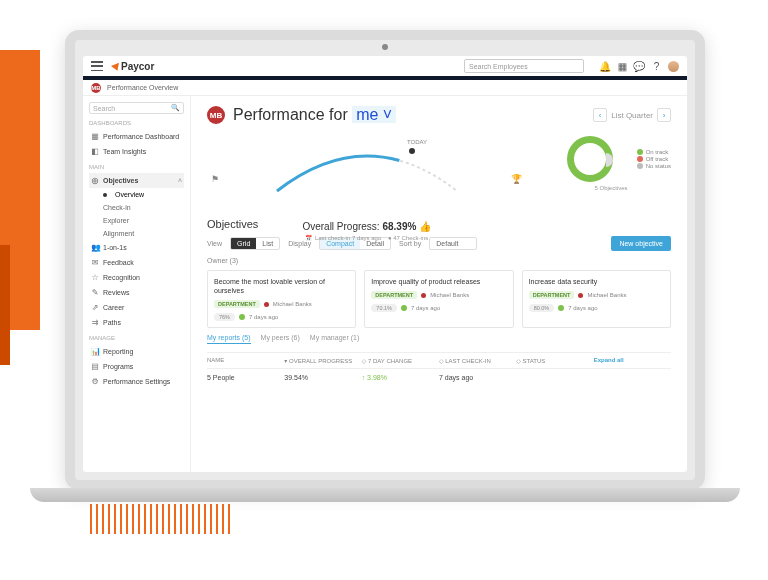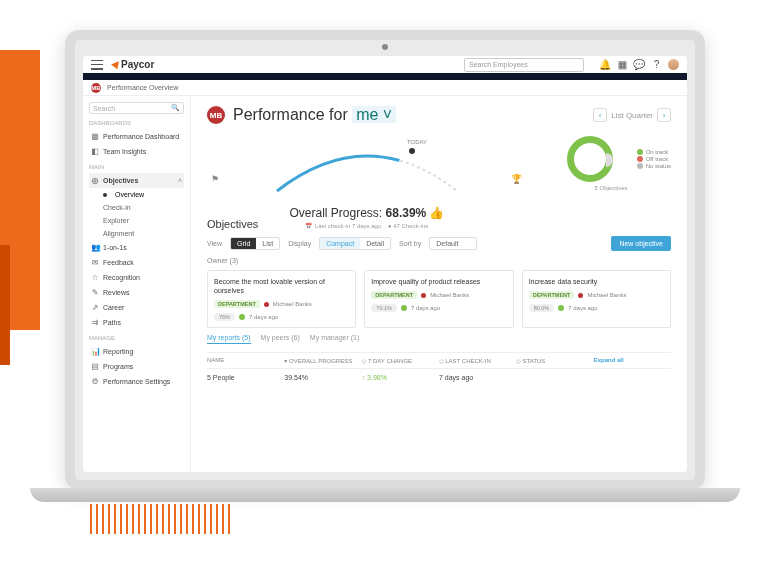--- a/index.html
+++ b/index.html
@@ -5,21 +5,21 @@
 *{box-sizing:border-box;margin:0;padding:0;font-family:Arial,Helvetica,sans-serif}
 body{background:#fff;width:768px;height:580px;overflow:hidden;position:relative}
 .orange-bar{position:absolute;left:0;top:50px;width:40px;height:280px;background:#ed6a1c}
 .orange-bar2{position:absolute;left:0;top:245px;width:10px;height:120px;background:#cc4a00}
 .laptop{position:absolute;left:65px;top:30px;width:640px;height:460px;background:#eaeaea;border-radius:14px;border:10px solid #dcdcdc;box-shadow:0 4px 18px rgba(0,0,0,.15);overflow:hidden}
 .camera{position:absolute;left:50%;top:4px;width:6px;height:6px;border-radius:50%;background:#888;transform:translateX(-50%)}
 .screen{position:absolute;left:8px;right:8px;top:16px;bottom:8px;background:#fff;border-radius:3px;overflow:hidden;font-size:8px;color:#333}
 .laptop-base{position:absolute;left:30px;top:488px;width:710px;height:14px;background:linear-gradient(#d8d8d8,#bfbfbf);border-radius:0 0 24px 24px}
 .ticks{position:absolute;left:90px;top:504px;display:flex;gap:4px}
 .tick{width:2px;height:30px;background:#ed6a1c}
-.topbar{height:24px;border-bottom:7px solid #0f172a;display:flex;align-items:center;padding:0 8px;gap:8px}
+.topbar{height:24px;border-bottom:4px solid #0f172a;display:flex;align-items:center;padding:0 8px;gap:8px}
 .menu-icon{width:12px;height:10px;display:flex;flex-direction:column;justify-content:space-between;cursor:pointer}
 .menu-icon span{height:1.5px;background:#555}
 .logo{font-weight:bold;color:#333;font-size:10px}
 .logo .ay{color:#333}
 .logo::before{content:"";display:inline-block;width:8px;height:8px;background:#ed6a1c;clip-path:polygon(0 40%,100% 0,80% 100%);margin-right:2px;vertical-align:middle}
 .searchbox{margin-left:auto;width:120px;height:14px;border:1px solid #ccc;border-radius:2px;padding:0 4px;font-size:7px;display:flex;align-items:center;color:#999}
 .tb-icons{display:flex;gap:6px;margin-left:8px;align-items:center}
 .tb-icons span{width:11px;height:11px;display:flex;align-items:center;justify-content:center;color:#555;font-size:10px;cursor:pointer}
 .avatar{width:14px;height:14px;border-radius:50%;background:linear-gradient(#e8b890,#c9956b)}
 .bc{height:16px;border-bottom:1px solid #eee;display:flex;align-items:center;padding:0 8px;gap:6px;font-size:7px;color:#666}
@@ -29,29 +29,29 @@
 .sb-search{border:1px solid #ddd;border-radius:2px;height:12px;display:flex;align-items:center;padding:0 3px;color:#aaa;margin-bottom:6px}
 .sb-head{color:#aaa;font-size:6px;margin:5px 0 3px;text-transform:uppercase}
 .sb-item{display:flex;align-items:center;gap:4px;padding:3px 2px;color:#444;cursor:pointer}
 .sb-item.selected{background:#f2f2f2;font-weight:bold}
 .sb-item .ico{width:8px;text-align:center;color:#777;font-size:8px}
 .sb-sub{padding-left:14px;color:#666}
 .main{flex:1;padding:10px 16px;overflow:hidden}
 .title-row{display:flex;align-items:center;gap:8px}
 .mb{width:18px;height:18px;border-radius:50%;background:#b33;color:#fff;display:flex;align-items:center;justify-content:center;font-size:8px;font-weight:bold}
 .title{font-size:16px;color:#333;font-weight:300}
-.title .me{color:#0f766e;background:#eaf4fb;padding:0 4px;border-radius:0}
+.title .me{color:#1d4ed8;background:#eaf4fb;padding:0 4px;border-radius:0}
 .quarter{margin-left:auto;display:flex;align-items:center;gap:4px;color:#999;font-size:8px}
 .qbtn{border:1px solid #ddd;width:14px;height:14px;display:flex;align-items:center;justify-content:center;color:#3fa5d8;cursor:pointer;border-radius:2px}
 .arc-section{display:flex;margin-top:12px;gap:24px}
 .arc-box{flex:1;text-align:center;position:relative;height:70px}
 .arc{width:210px;height:70px;margin:0 auto;position:relative}
 .arc svg{width:100%;height:100%}
 .flag{position:absolute;font-size:9px;color:#888}
-.prog-label{font-size:12px;color:#333;margin-top:0}
+.prog-label{font-size:10px;color:#333;margin-top:15px}
 .prog-label b{font-weight:bold}
 .prog-meta{font-size:6px;color:#999;margin-top:2px}
 .donut-box{width:120px;text-align:center}
 .donut{width:46px;height:46px;border-radius:50%;border:7px solid #7fc24b;margin:0 auto;position:relative}
 .donut::after{content:"";position:absolute;right:-7px;top:10px;width:7px;height:14px;background:#ddd;border-radius:0 7px 7px 0}
 .legend{font-size:6px;color:#888;text-align:left;margin-left:8px}
 .legend div{display:flex;align-items:center;gap:3px;margin:1px 0}
 .ldot{width:6px;height:6px;border-radius:50%}
 .section-h{font-size:11px;color:#333;margin:12px 0 6px;font-weight:normal}
 .controls{display:flex;align-items:center;gap:8px;font-size:7px;color:#666}

